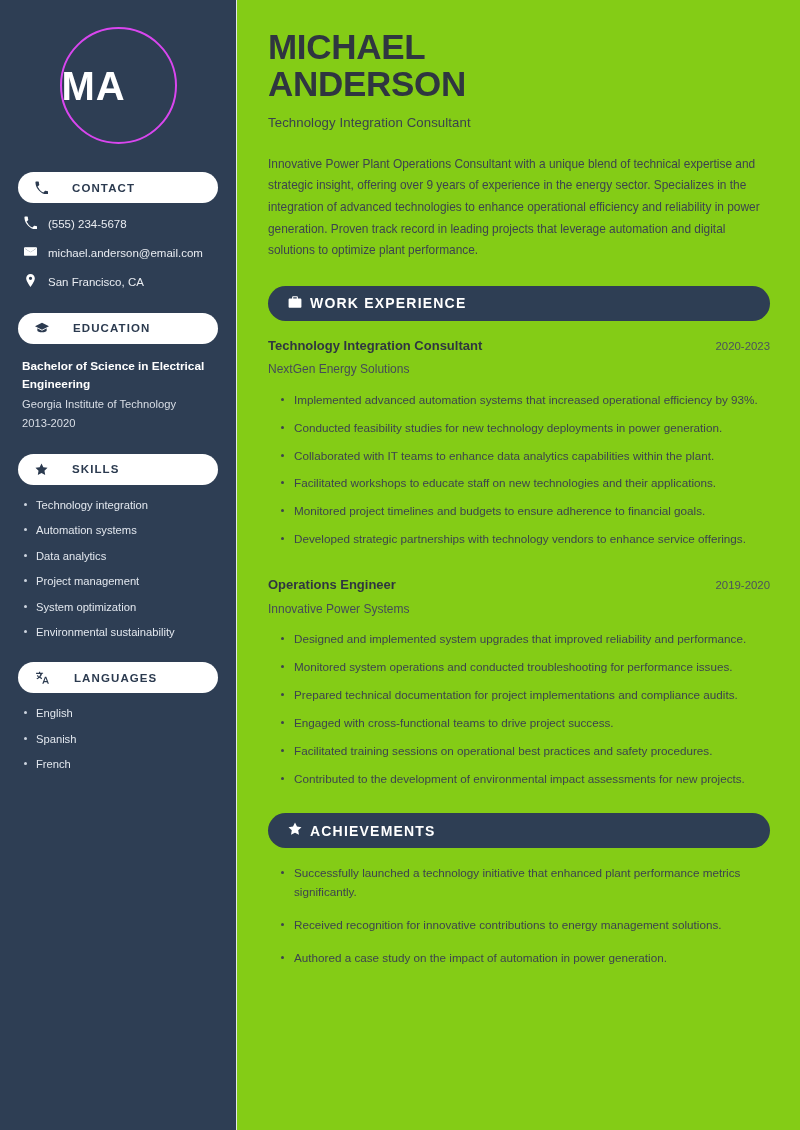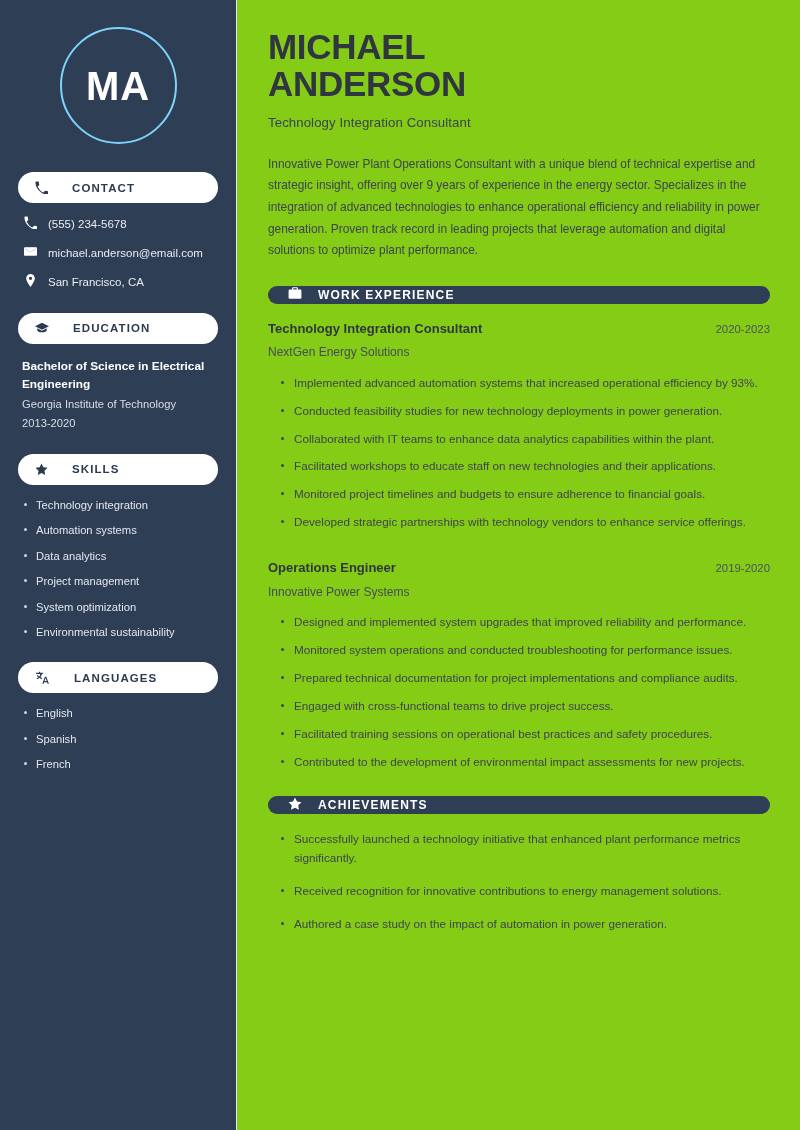--- a/index.html
+++ b/index.html
@@ -41,24 +41,24 @@
     display: flex;
     justify-content: center;
     padding-top: 27px;
     padding-bottom: 28px;
   }
 
   .avatar {
     width: 117px;
     height: 117px;
     border-radius: 50%;
-    border: 2px solid #7dd3fc;
+    border: 2px solid #d946ef;
     display: flex;
     align-items: center;
-    justify-content: center;
+    justify-content: flex-start;
   }
 
   .avatar-initials {
     font-size: 40px;
     font-weight: 700;
     letter-spacing: 1px;
     color: #ffffff;
     line-height: 1;
   }
 
@@ -156,26 +156,26 @@
     margin-top: 24px;
     font-size: 11.9px;
     line-height: 1.81;
     color: #3d444e;
   }
 
   .section-bar {
     background: #2e3e54;
     color: #ffffff;
     border-radius: 999px;
-    height: 18px;
+    height: 35px;
     display: flex;
     align-items: center;
-    gap: 16px;
+    gap: 8px;
     padding: 0 20px;
-    font-size: 12px;
+    font-size: 14px;
     font-weight: 700;
     letter-spacing: 1.2px;
     margin-top: 24px;
     margin-bottom: 16px;
   }
   .section-bar svg { flex: 0 0 auto; }
 
   .exp-item { margin-bottom: 4px; }
 
   .exp-head {

